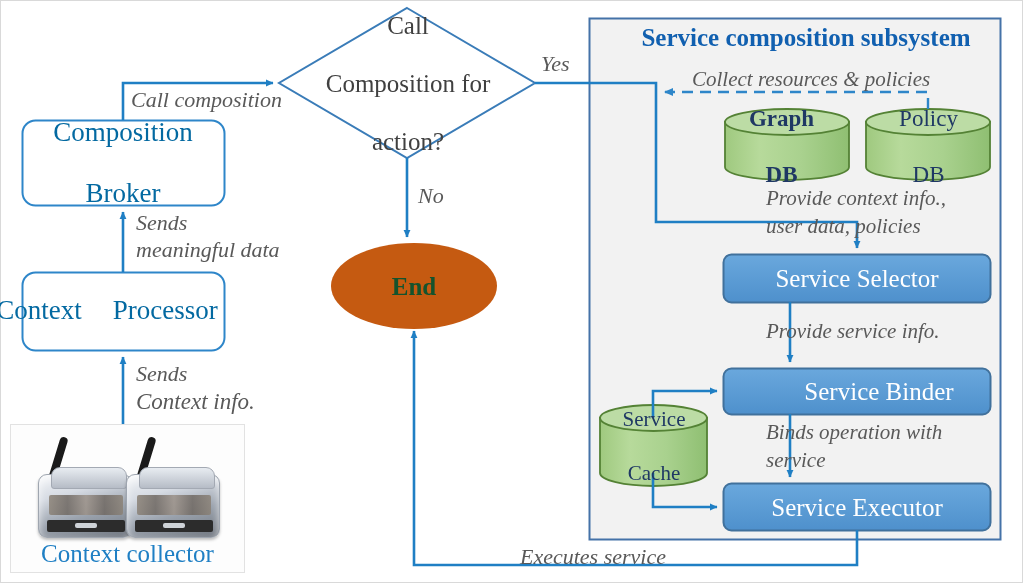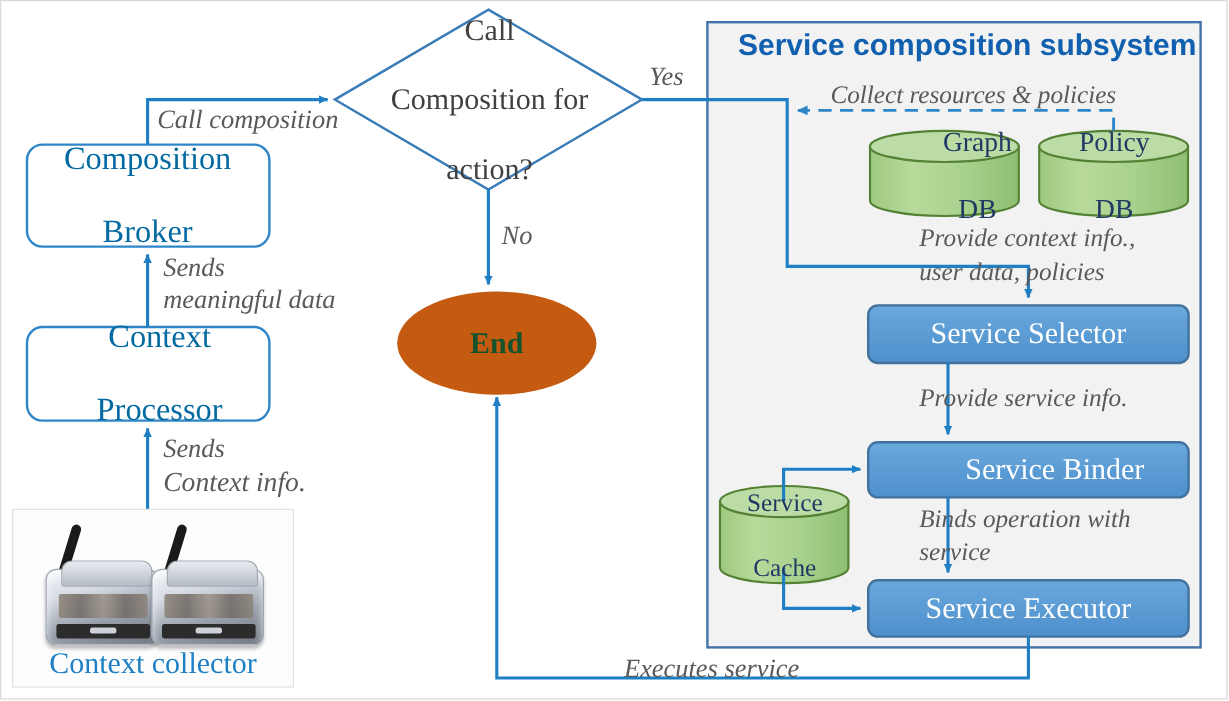--- a/index.html
+++ b/index.html
@@ -5,21 +5,21 @@
   html,body{margin:0;padding:0;background:#fff;}
   body{font-family:"Liberation Serif",serif;}
   #stage{position:relative;width:1024px;height:584px;background:#ffffff;overflow:hidden;}
   #frame{position:absolute;left:0;top:0;width:1023px;height:583px;border:1px solid #d9d9d9;box-sizing:border-box;}
   svg.layer{position:absolute;left:0;top:0;width:1024px;height:584px;}
   .lbl{position:absolute;font-style:italic;color:#595959;font-family:"Liberation Serif",serif;line-height:1.12;}
   .nodeText{position:absolute;display:flex;align-items:center;justify-content:center;text-align:center;line-height:1.08;gap:31px;}
   .whiteBox{color:#0369a1;font-size:27px;}
   .blueBox{color:#ffffff;font-size:25px;}
   .dbText{color:#1F3864;font-size:23px;}
-  .panelTitle{position:absolute;color:#1160B0;font-weight:bold;font-size:25px;font-family:Liberation Sans, sans-serif;}
+  .panelTitle{position:absolute;color:#1160B0;font-weight:bold;font-size:25px;font-family:Liberation Serif, serif;}
   .endText{color:#14532d;font-weight:bold;font-size:25px;}
   .collectorCap{position:absolute;color:#1F7FC4;font-size:25px;text-align:center;width:100%;}
   .sensor{position:absolute;}
   .sensorBody{position:absolute;width:92px;height:62px;border-radius:9px;
      background:linear-gradient(165deg,#f2f4f7 0%,#d6dbe3 30%,#9aa2ad 62%,#6e747d 100%);
      border:1px solid #9fa6b0;box-shadow:inset 0 4px 8px rgba(255,255,255,.75), 0 2px 3px rgba(0,0,0,.25);}
   .sensorTop{position:absolute;width:74px;height:20px;left:12px;top:-8px;border-radius:9px 9px 3px 3px;
      background:linear-gradient(180deg,#e8ecf1,#b6bcc6);border:1px solid #a3a9b3;}
   .sensorPorts{position:absolute;left:10px;top:20px;width:74px;height:20px;
      background:linear-gradient(90deg,#8b8277,#6f6862 25%,#9b9188 50%,#6f6862 75%,#8b8277);
@@ -111,38 +111,38 @@
     </g>
   </svg>
 
   <div class="panelTitle" style="left:611px;top:24px;width:390px;text-align:center;">Service composition subsystem</div>
 
   <div class="nodeText whiteBox" style="left:22px;top:126px;width:202px;height:74px;flex-direction:column;">
     <span>Composition</span>
     <span>Broker</span>
   </div>
 
-  <div class="nodeText whiteBox" style="left:32px;top:276px;width:202px;height:70px;flex-direction:column;">
+  <div class="nodeText whiteBox" style="left:6px;top:276px;width:202px;height:70px;flex-direction:row;">
     <span>Context</span>
     <span>Processor</span>
   </div>
 
   <div class="nodeText" style="left:297px;top:22px;width:222px;height:122px;flex-direction:column;color:#404040;font-size:25px;">
     <span>Call</span>
     <span>Composition for</span>
     <span>action?</span>
   </div>
 
   <div class="nodeText endText" style="left:331px;top:243px;width:166px;height:86px;">End</div>
 
   <div class="nodeText blueBox" style="left:723px;top:254px;width:268px;height:49px;">Service Selector</div>
   <div class="nodeText blueBox" style="left:723px;top:368px;width:312px;height:47px;">Service Binder</div>
   <div class="nodeText blueBox" style="left:723px;top:483px;width:268px;height:48px;">Service Executor</div>
 
-  <div class="nodeText dbText" style="left:753px;top:118px;width:123px;height:58px;flex-direction:column;">
+  <div class="nodeText dbText" style="left:720px;top:118px;width:123px;height:58px;flex-direction:column;font-weight:bold;">
     <span>Graph</span>
     <span>DB</span>
   </div>
   <div class="nodeText dbText" style="left:867px;top:118px;width:123px;height:58px;flex-direction:column;">
     <span>Policy</span>
     <span>DB</span>
   </div>
   <div class="nodeText dbText" style="left:601px;top:415px;width:106px;height:62px;flex-direction:column;font-size:21px;">
     <span>Service</span>
     <span>Cache</span>

